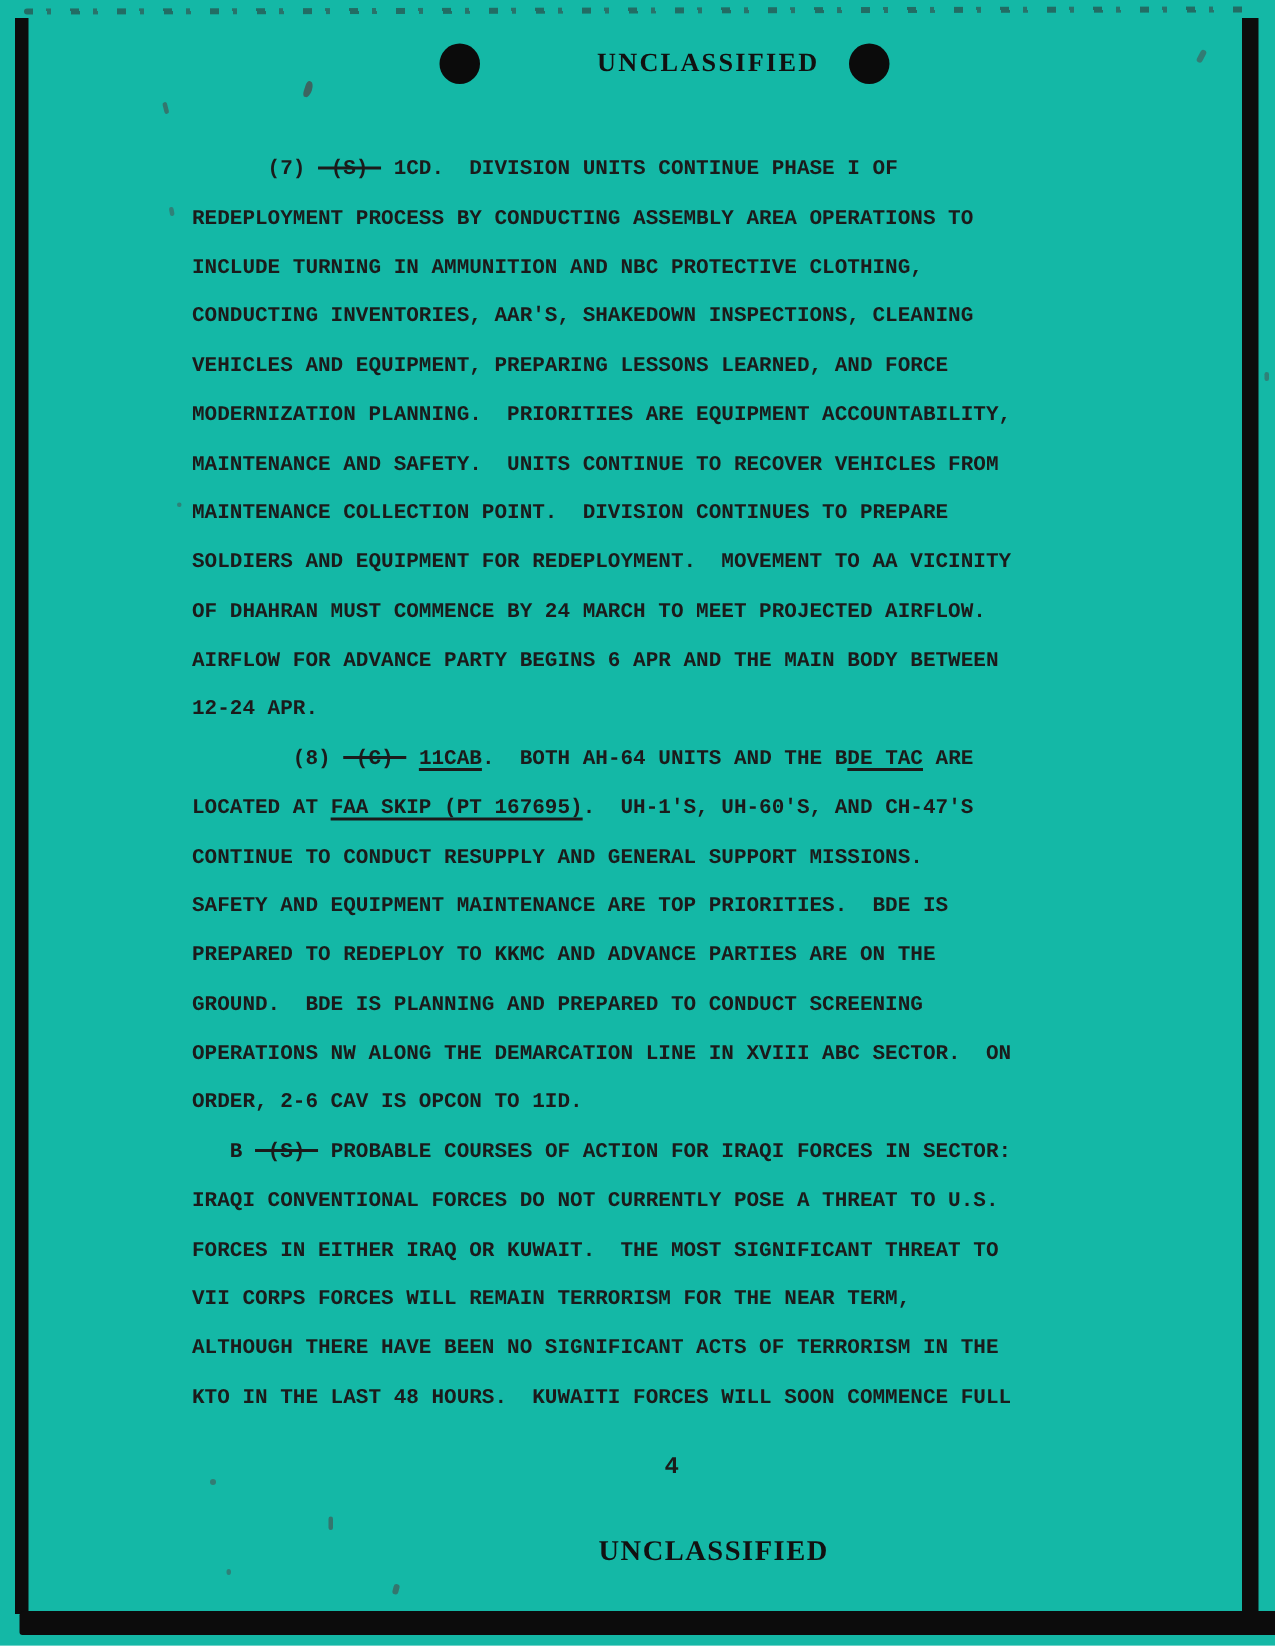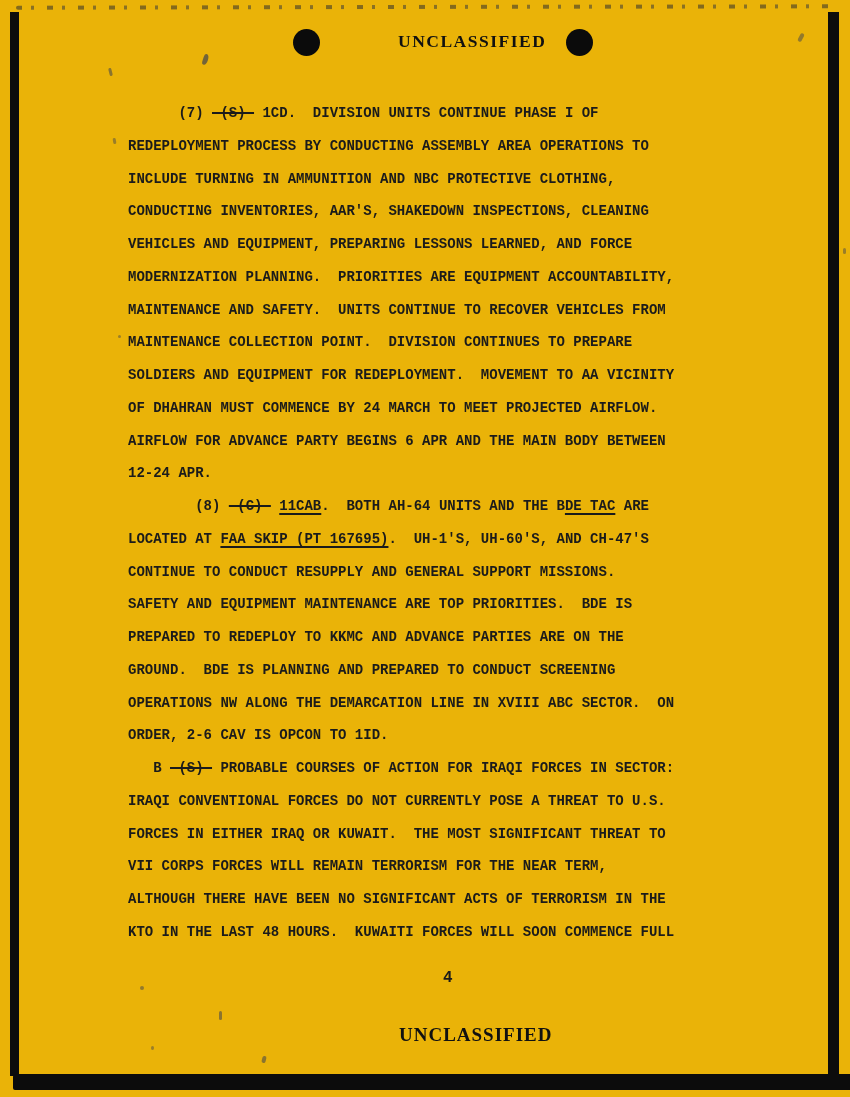--- a/index.html
+++ b/index.html
@@ -5,21 +5,21 @@
   html, body { margin: 0; padding: 0; }
   body {
     width: 850px; height: 1097px;
     position: relative;
     background: #ffffff;
     overflow: hidden;
     font-family: "Liberation Sans", sans-serif;
   }
   .page {
     position: absolute; inset: 0;
-    background: #eab308;
+    background: #14b8a6;
   }
   
   .frame-left  { position: absolute; left: 10px;  top: 12px;  width: 9px;  height: 1064px; background: #0c0c0c; }
   .frame-right { position: absolute; left: 828px; top: 12px;  width: 11px; height: 1064px; background: #0c0c0c; }
   .frame-bottom{ position: absolute; left: 13px;  top: 1074px; width: 837px; height: 16px; background: #0c0c0c; border-radius: 3px 0 0 2px; }
   .top-speckles {
     position: absolute; left: 16px; top: 5px; width: 814px; height: 4px;
     background: repeating-linear-gradient(90deg, #2e2e2e 0 6px, transparent 6px 15px, #3a3a3a 15px 18px, transparent 18px 31px);
     opacity: .55; border-radius: 2px;
     transform: rotate(-0.1deg);

